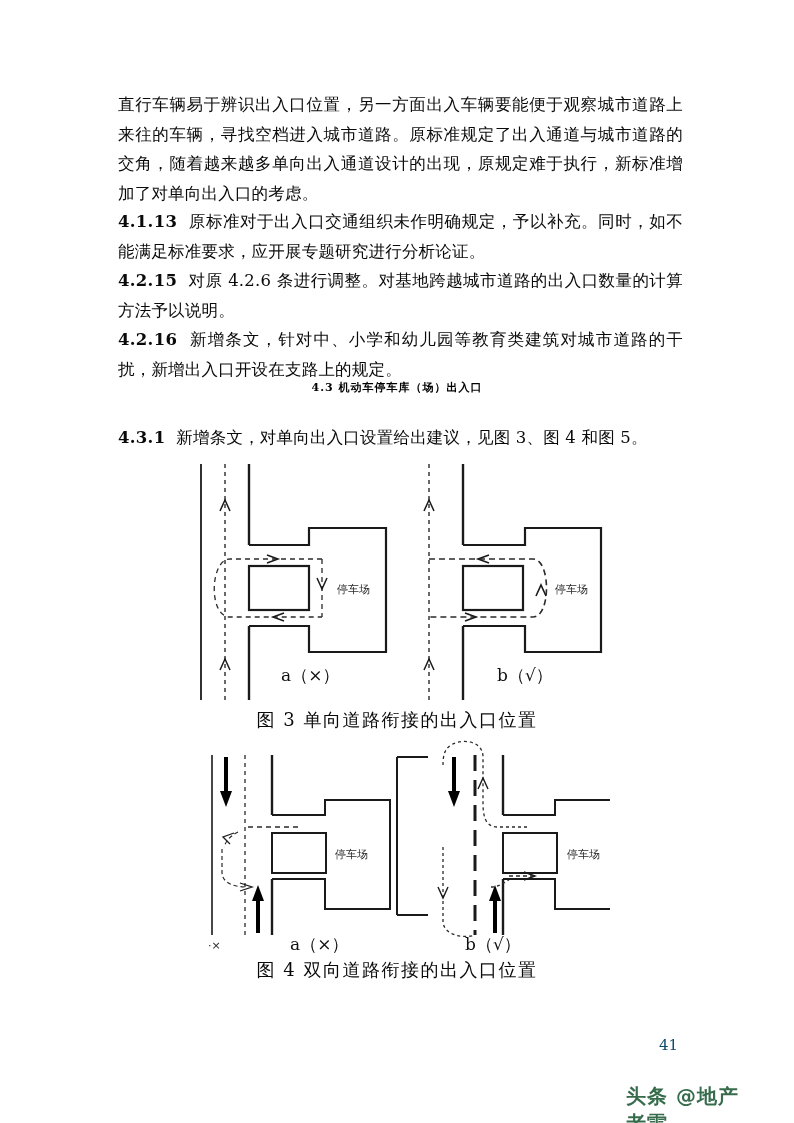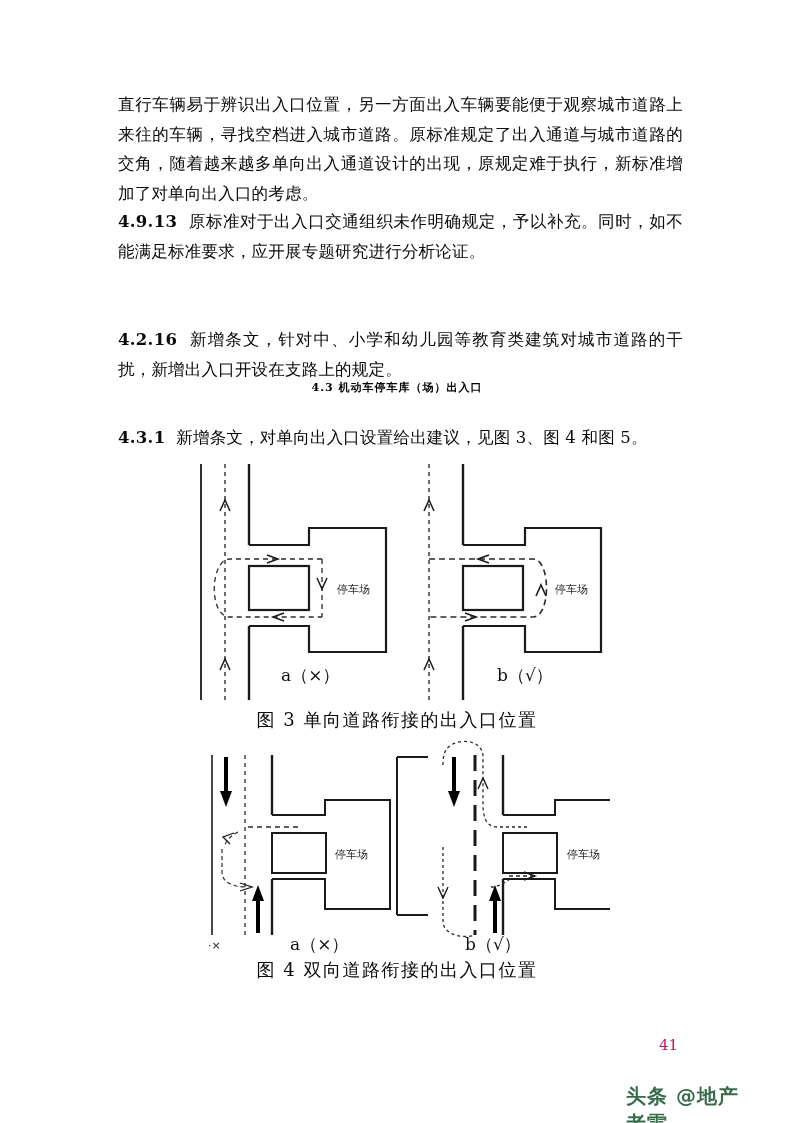--- a/index.html
+++ b/index.html
@@ -48,21 +48,21 @@
     left: 0;
     width: 794px;
     text-align: center;
     font-size: 18px;
     color: #0a0a0a;
     letter-spacing: 1.5px;
   }
   .page-num {
     position: absolute;
     font-size: 15px;
-    color: #be185d;
+    color: #0c4a6e;
   }
   .watermark {
     position: absolute;
     font-family: "DejaVu Sans", "Liberation Sans", sans-serif;
     font-size: 20px;
     font-weight: bold;
     color: #14532d;
     letter-spacing: 1px;
     opacity: 0.85;
   }
@@ -82,23 +82,26 @@
 </head>
 <body>
 
 <div id="page">
 
   <div class="body-text" style="top:90px;">
     <span>直行车辆易于辨识出入口位置，另一方面出入车辆要能便于观察城市道路上来往的车辆，寻找空档进入城市道路。原标准规定了出入通道与城市道路的交角，随着越来越多单向出入通道设计的出现，原规定难于执行，新标准增加了对单向出入口的考虑。</span>
   </div>
 
   <div class="body-text" style="top:207px;">
-    <span class="para-num">4.9.13</span><span>&nbsp; </span><span>原标准对于出入口交通组织未作明确规定，予以补充。同时，如不能满足标准要求，应开展专题研究进行分析论证。</span>
-  </div>
-
+    <span class="para-num">4.1.13</span><span>&nbsp; </span><span>原标准对于出入口交通组织未作明确规定，予以补充。同时，如不能满足标准要求，应开展专题研究进行分析论证。</span>
+  </div>
+
+  <div class="body-text" style="top:266px;">
+    <span class="para-num">4.2.15</span><span>&nbsp; </span><span>对原 4.2.6 条进行调整。对基地跨越城市道路的出入口数量的计算方法予以说明。</span>
+  </div>
 
   <div class="body-text" style="top:325px;">
     <span class="para-num">4.2.16</span><span>&nbsp; </span><span>新增条文，针对中、小学和幼儿园等教育类建筑对城市道路的干扰，新增出入口开设在支路上的规定。</span>
   </div>
 
   <div class="section-heading" style="top:380px;">4.3 机动车停车库（场）出入口</div>
 
   <div class="body-text" style="top:423px;">
     <span class="para-num">4.3.1</span><span>&nbsp; </span><span>新增条文，对单向出入口设置给出建议，见图 3、图 4 和图 5。</span>
   </div>

